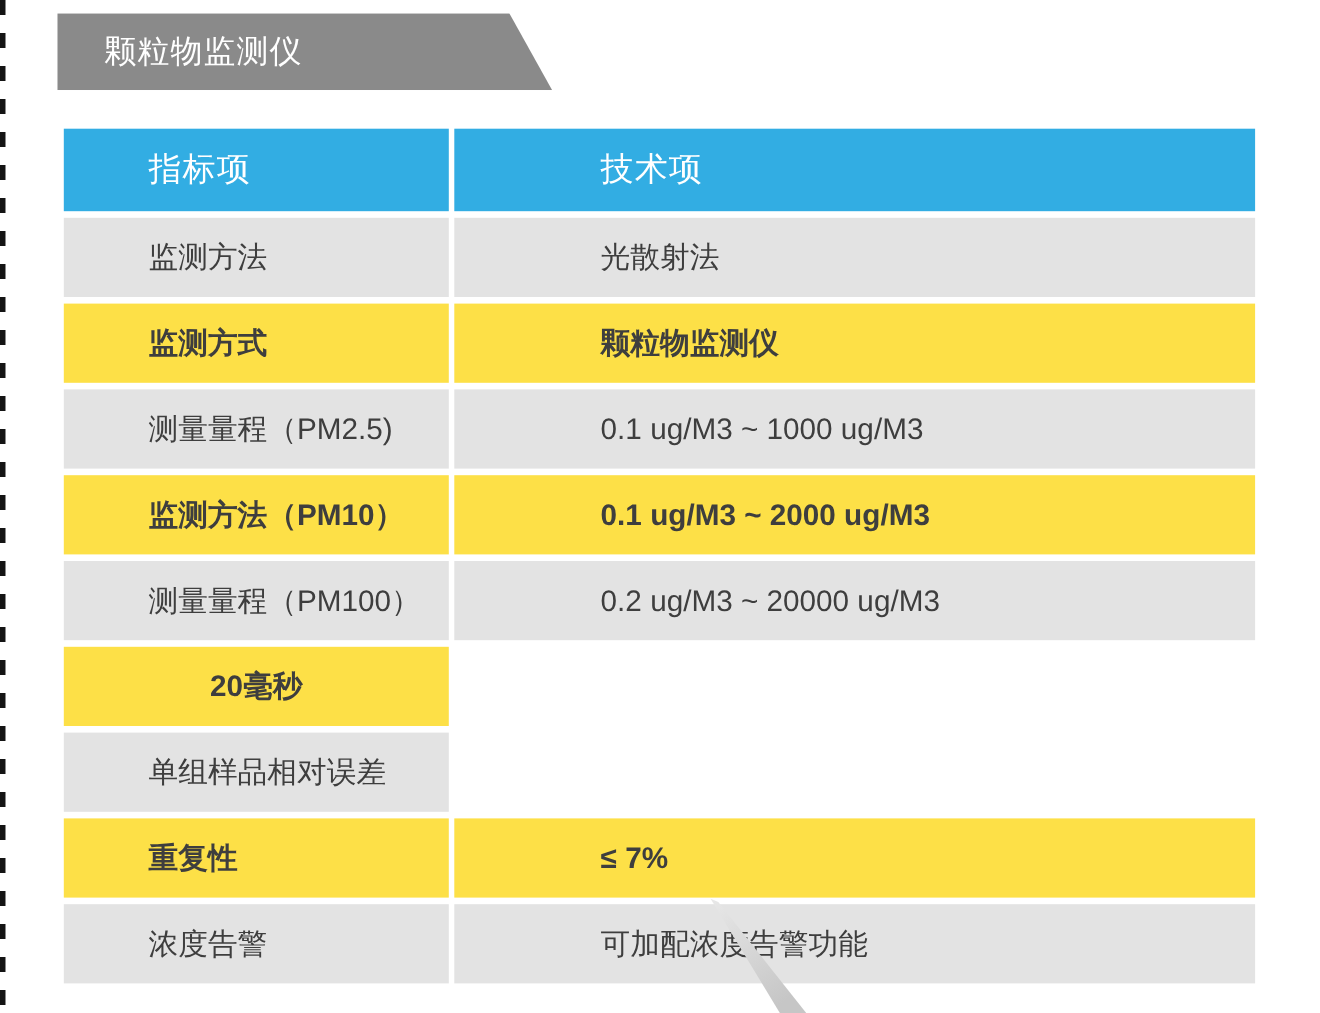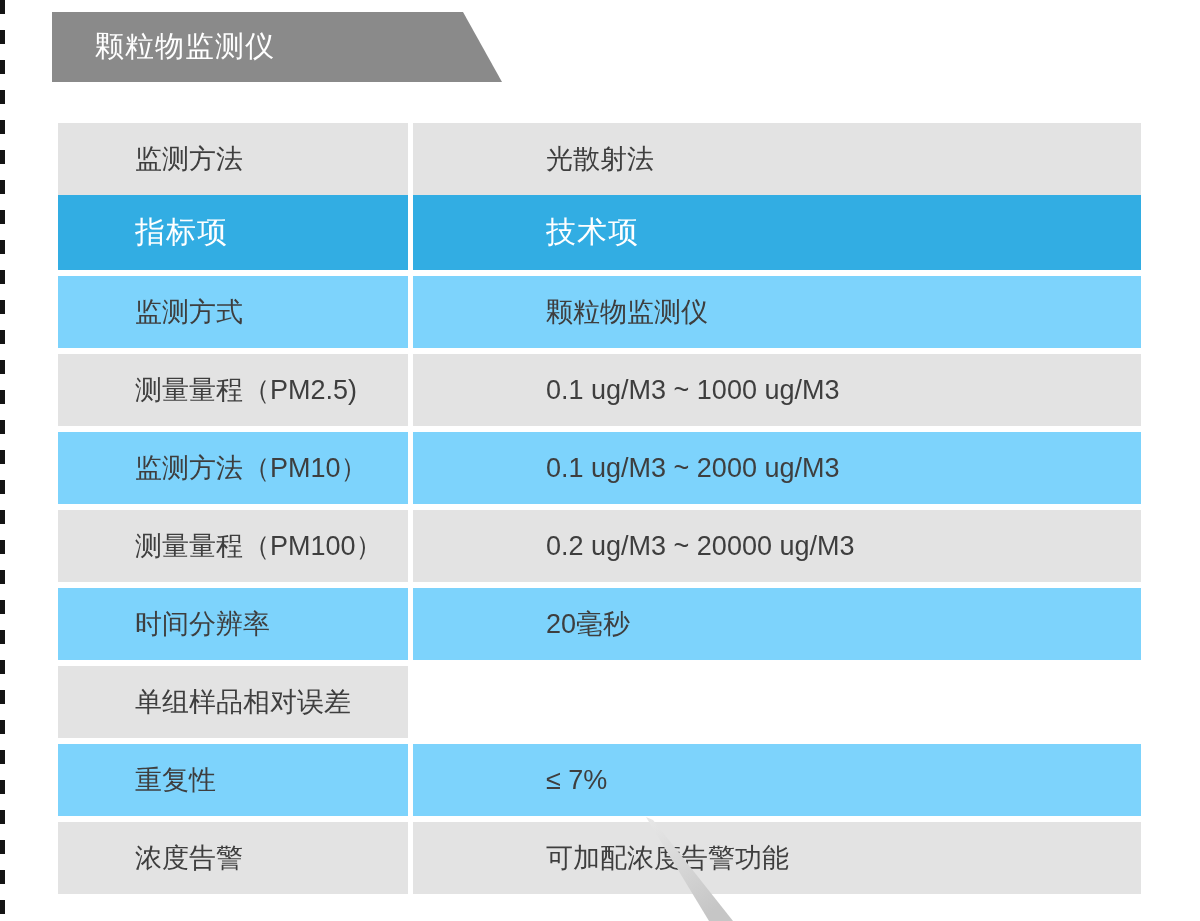--- a/index.html
+++ b/index.html
@@ -75,21 +75,21 @@
   }
   .cell.c1 { padding-left: 77px; }
   .cell.c2 { padding-left: 133px; }
   .trow.header .cell {
     background: #32ade3;
     color: #ffffff;
     font-size: 30px;
     letter-spacing: 1px;
   }
   .trow.dark  .cell { background: #e3e3e3; }
-  .trow.light .cell { background: #7dd3fc; }
+  .trow.light .cell { background: #fde047; font-weight: bold; }
   
   .stylus-svg {
     position: absolute;
     left: 0; top: 0;
     width: 1200px; height: 921px;
     pointer-events: none;
   }
 </style>
 </head>
 <body>
@@ -98,28 +98,28 @@
 
   <div class="left-dashed-border"></div>
   <div class="right-border"></div>
 
   <div class="banner">
     <span>颗粒物监测仪</span>
   </div>
 
   <div class="spec-table">
 
+    <div class="trow header">
+      <div class="cell c1">指标项</div>
+      <div class="cell c2">技术项</div>
+    </div>
+
     <div class="trow dark">
       <div class="cell c1">监测方法</div>
       <div class="cell c2">光散射法</div>
-    </div>
-
-    <div class="trow header">
-      <div class="cell c1">指标项</div>
-      <div class="cell c2">技术项</div>
     </div>
 
     <div class="trow light">
       <div class="cell c1">监测方式</div>
       <div class="cell c2">颗粒物监测仪</div>
     </div>
 
     <div class="trow dark">
       <div class="cell c1">测量量程（PM2.5)</div>
       <div class="cell c2">0.1 ug/M3 ~ 1000 ug/M3</div>
@@ -129,21 +129,20 @@
       <div class="cell c1">监测方法（PM10）</div>
       <div class="cell c2">0.1 ug/M3 ~ 2000 ug/M3</div>
     </div>
 
     <div class="trow dark">
       <div class="cell c1">测量量程（PM100）</div>
       <div class="cell c2">0.2 ug/M3 ~ 20000 ug/M3</div>
     </div>
 
     <div class="trow light">
-      <div class="cell c1">时间分辨率</div>
       <div class="cell c2">20毫秒</div>
     </div>
 
     <div class="trow dark">
       <div class="cell c1">单组样品相对误差</div>
     </div>
 
     <div class="trow light">
       <div class="cell c1">重复性</div>
       <div class="cell c2">≤ 7%</div>

